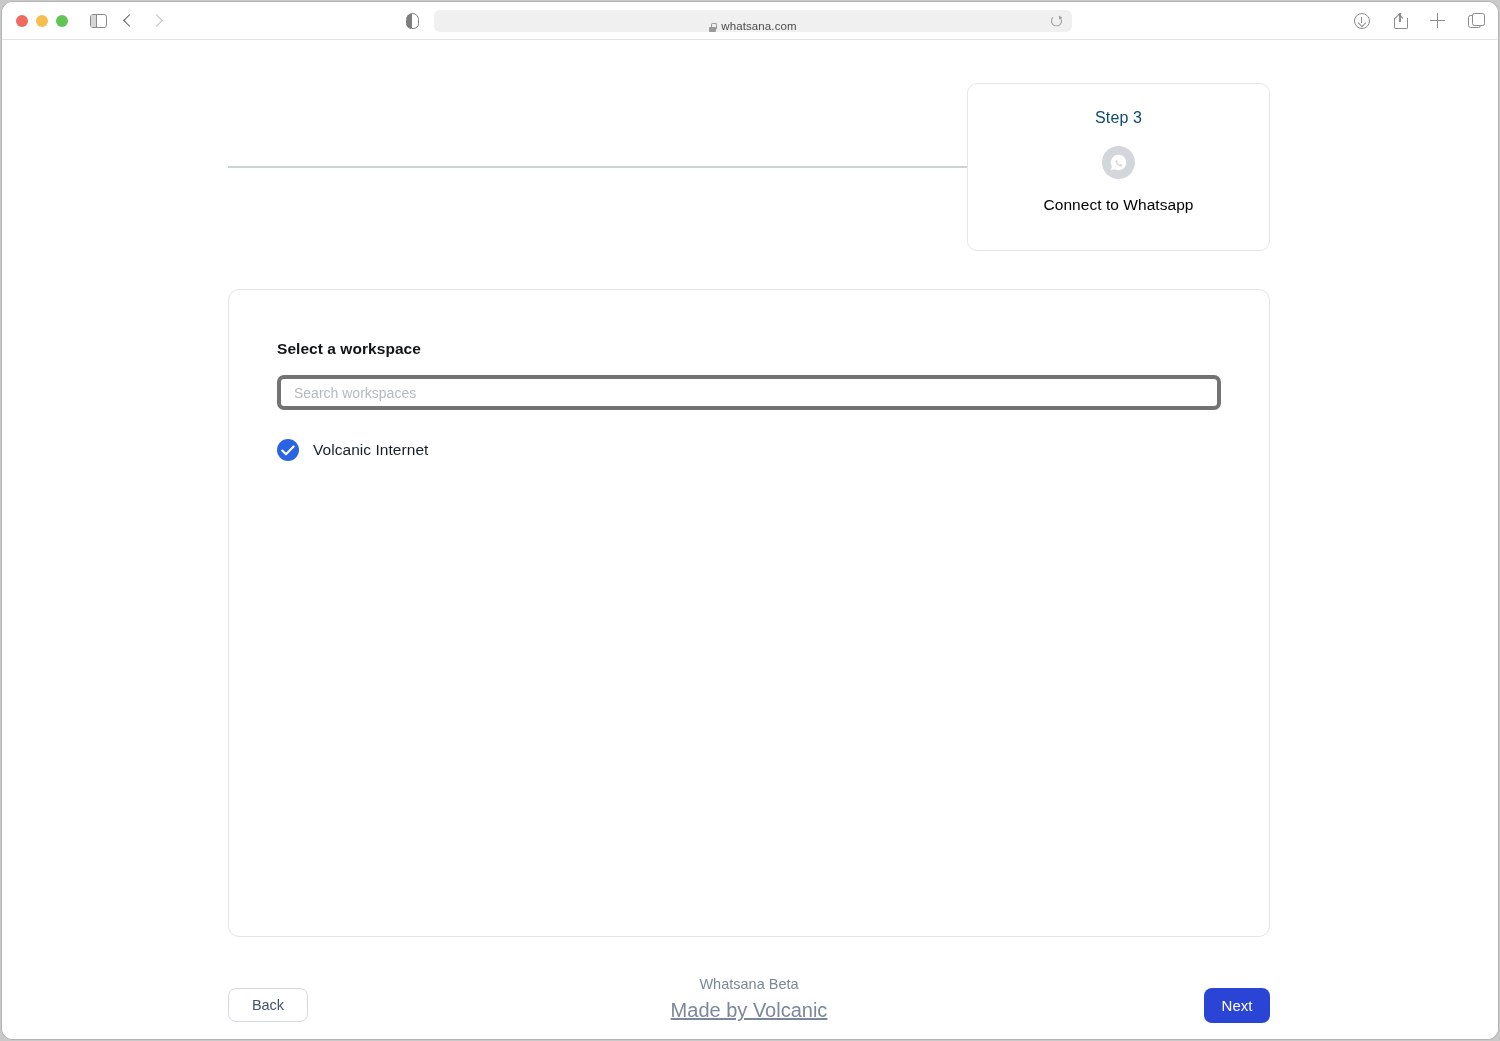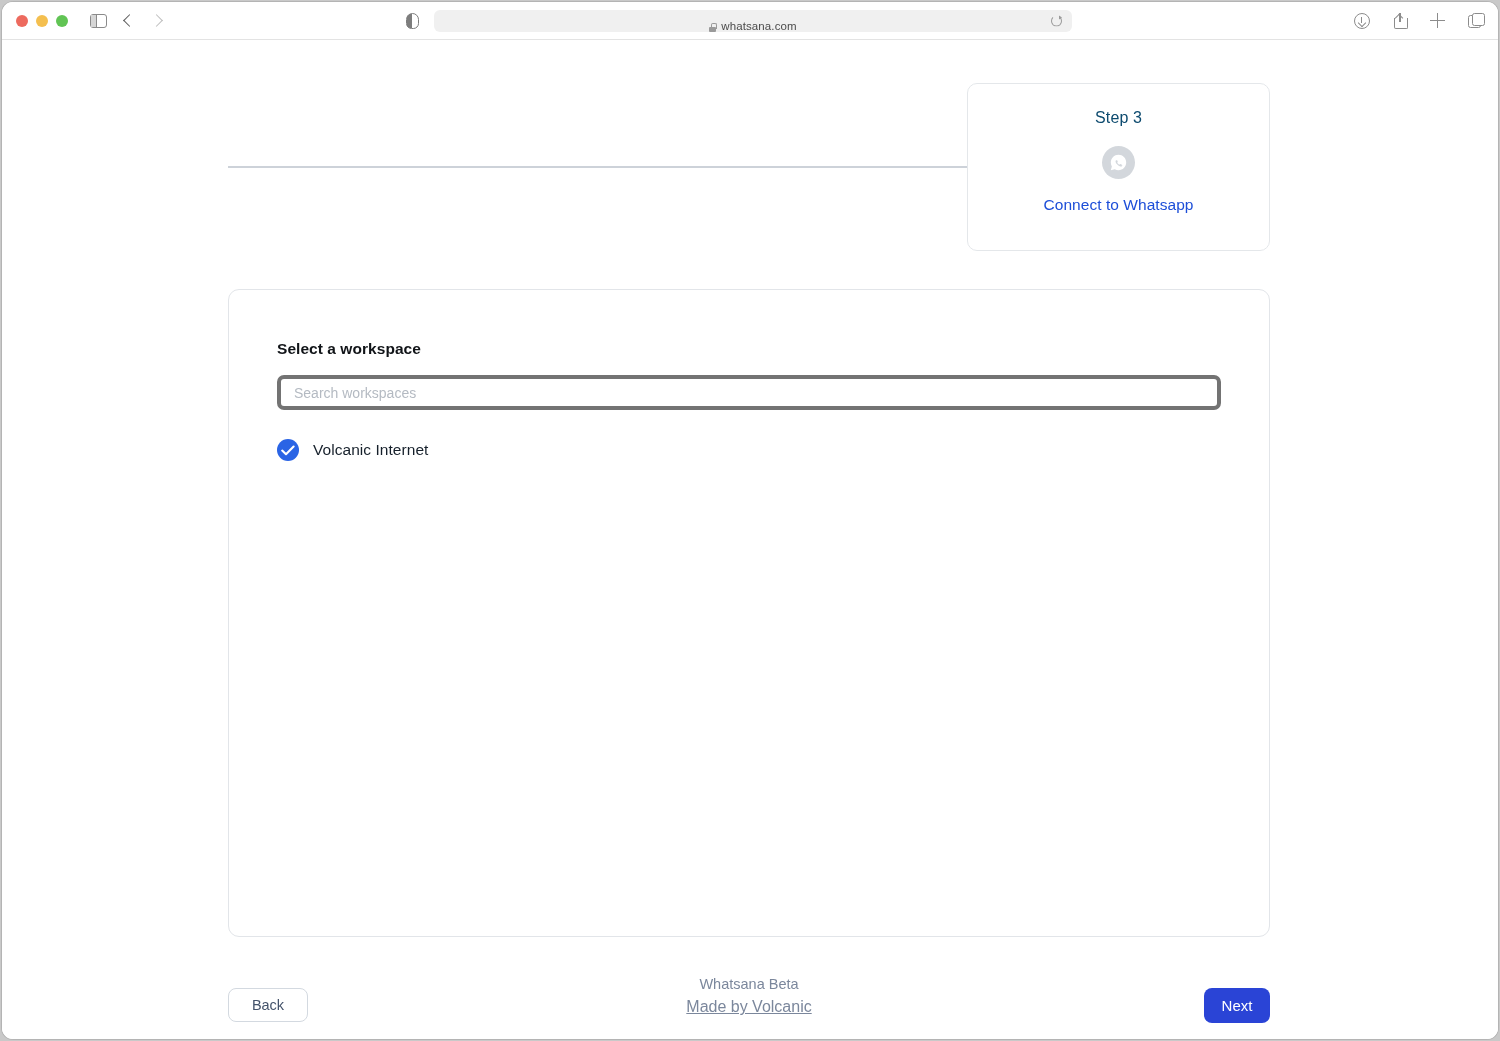--- a/index.html
+++ b/index.html
@@ -222,21 +222,21 @@
     background: #d3d7dc;
     display: flex; align-items: center; justify-content: center;
   }
 
   .step-desc {
     margin-top: 17px;
     font-size: 15.5px;
     color: #27313d;
     letter-spacing: 0.05px;
   }
-  .step-card.disabled .step-desc { color: #1d4ed8; text-align: center; }
+  .step-card.disabled .step-desc { color: #000000; text-align: center; }
 
   .connector {
     flex: 1 1 auto;
     display: flex;
     align-items: center;
     position: relative;
     z-index: 1;
   }
   .connector i {
     display: block;
@@ -323,21 +323,21 @@
     left: 0; right: 0; top: 3px;
     text-align: center;
     line-height: 1.55;
   }
   .footer-center .fc-title {
     font-size: 14.5px;
     color: #7b879c;
     display: block;
   }
   .footer-center .fc-link {
-    font-size: 16px;
+    font-size: 20px;
     color: #7b879c;
     display: inline-block;
     cursor: pointer;
   }
 
   .btn-next {
     position: absolute;
     right: 0; top: 18px;
     width: 66px; height: 35px;
     border: none;

